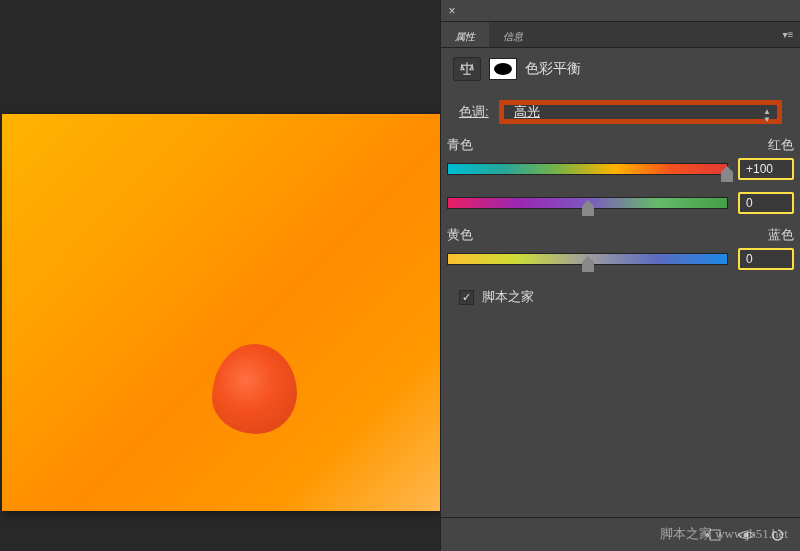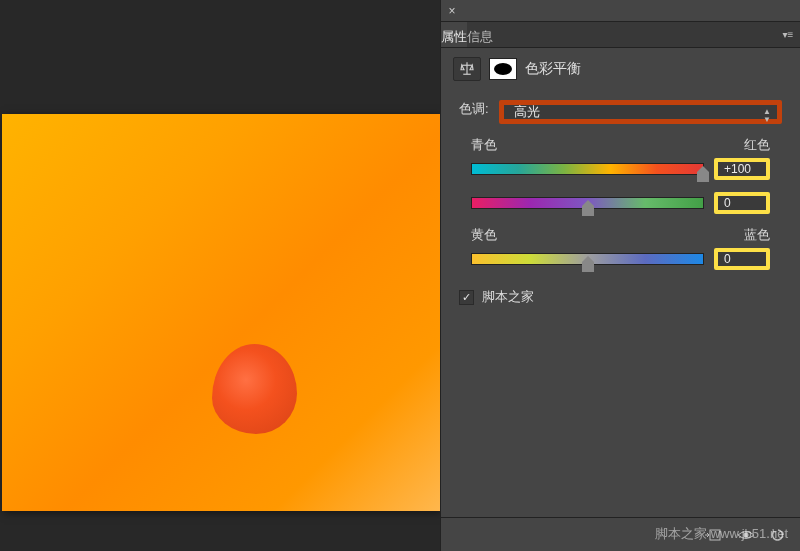--- a/index.html
+++ b/index.html
@@ -34,22 +34,22 @@
     border-bottom: 1px solid #222;
   }
   .close-x {
     width: 22px; text-align: center; font-size: 12px; color: #ccc; cursor: pointer;
   }
   .tabbar {
     height: 26px; display: flex; align-items: stretch;
     background: #383838; border-bottom: 1px solid #222;
   }
   .tab {
-    padding: 4px 0 0; font-size: 13px; color: #bdbdbd; cursor: pointer;
-    display: flex; align-items: center;
+    padding: 4px 14px 0; font-size: 10px; color: #bdbdbd; cursor: pointer;
+    display: flex; align-items: center; font-style: italic;
   }
   .tab.active { background: #454545; color: #e6e6e6; }
   .tab-menu {
     margin-left: auto; width: 24px; display: flex; align-items: center; justify-content: center;
     color: #bbb; font-size: 10px; cursor: pointer;
   }
   .header {
     height: 42px; display: flex; align-items: center; gap: 8px;
     padding: 0 12px;
   }
@@ -60,33 +60,33 @@
   .icon-btn svg { width: 18px; height: 18px; }
   .mask-thumb {
     width: 28px; height: 22px; background: #fff; border: 1px solid #222;
     position: relative;
   }
   .mask-thumb::after {
     content: ""; position: absolute; inset: 4px; border-radius: 50%; background: #000;
   }
   .title-text { font-size: 14px; color: #e0e0e0; }
   .row {
-    display: flex; align-items: flex-start; padding: 0 18px; margin-top: 10px;
+    display: flex; align-items: center; padding: 0 18px; margin-top: 10px; text-decoration: underline;
   }
   .row-label { width: 40px; color: #d8d8d8; font-size: 13px; }
   .select {
     flex: 1; height: 24px; background: #3a3a3a; border: 5px solid #c2410c;
     display: flex; align-items: center; padding: 0 10px; color: #e8e8e8;
     border-radius: 2px; position: relative; cursor: pointer;
   }
   .select .arrows {
     position: absolute; right: 6px; top: 3px; font-size: 8px; line-height: 8px;
     display: flex; flex-direction: column; color: #bbb;
   }
-  .slider-block { padding: 12px 30px 0; }
+  .slider-block { padding: 12px 6px 0; }
   .slider-head {
     display: flex; justify-content: space-between; font-size: 13px; color: #d8d8d8;
     margin-bottom: 4px;
   }
   .slider-row { display: flex; align-items: center; gap: 10px; }
   .track {
     flex: 1; height: 12px; position: relative; border: 1px solid #222;
     cursor: pointer;
   }
   .track .thumb {
@@ -95,41 +95,41 @@
   }
   .track .thumb::before {
     content: ""; position: absolute; top: -6px; left: 0;
     border-left: 6px solid transparent; border-right: 6px solid transparent;
     border-bottom: 6px solid #888;
   }
   .grad-cr { background: linear-gradient(to right, #00bcd4, #26a69a, #7cb342, #ffb300, #f4511e, #e53935); }
   .grad-mg { background: linear-gradient(to right, #e91e63, #9c27b0, #7e57c2, #66bb6a, #43a047); }
   .grad-yb { background: linear-gradient(to right, #fbc02d, #cddc39, #9e9e9e, #5c6bc0, #1e88e5); }
   .num-box {
-    width: 56px; height: 22px; background: #3a3a3a; border: 4px solid #fde047;
+    width: 56px; height: 22px; background: #3a3a3a; border: 2px solid #fde047;
     color: #eaeaea; font-size: 12px; display: flex; align-items: center; padding: 0 6px;
     border-radius: 2px;
   }
   .check-row {
     display: flex; align-items: center; gap: 8px; padding: 18px 18px 0;
   }
   .checkbox {
     width: 15px; height: 15px; background: #3a3a3a; border: 1px solid #2a2a2a;
     display: flex; align-items: center; justify-content: center; font-size: 11px;
     color: #e6e6e6; cursor: pointer;
   }
   .bottom-bar {
     margin-top: auto; height: 34px; border-top: 1px solid #222;
     display: flex; align-items: center; justify-content: flex-end; gap: 14px;
     padding: 0 14px; background: #454545;
   }
   .bottom-bar .bicon { color: #bbb; cursor: pointer; display:flex; align-items:center; }
   .watermark {
     position: absolute; right: 12px; bottom: 8px; color: rgba(255,255,255,.5);
-    font-size: 13px; pointer-events: none;
+    font-size: 13px; pointer-events: none; font-family: Liberation Serif, serif;
   }
 </style>
 </head>
 <body>
 
 <div class="canvas">
   <div class="red-leaf"></div>
 </div>
 
 <div class="panel">

